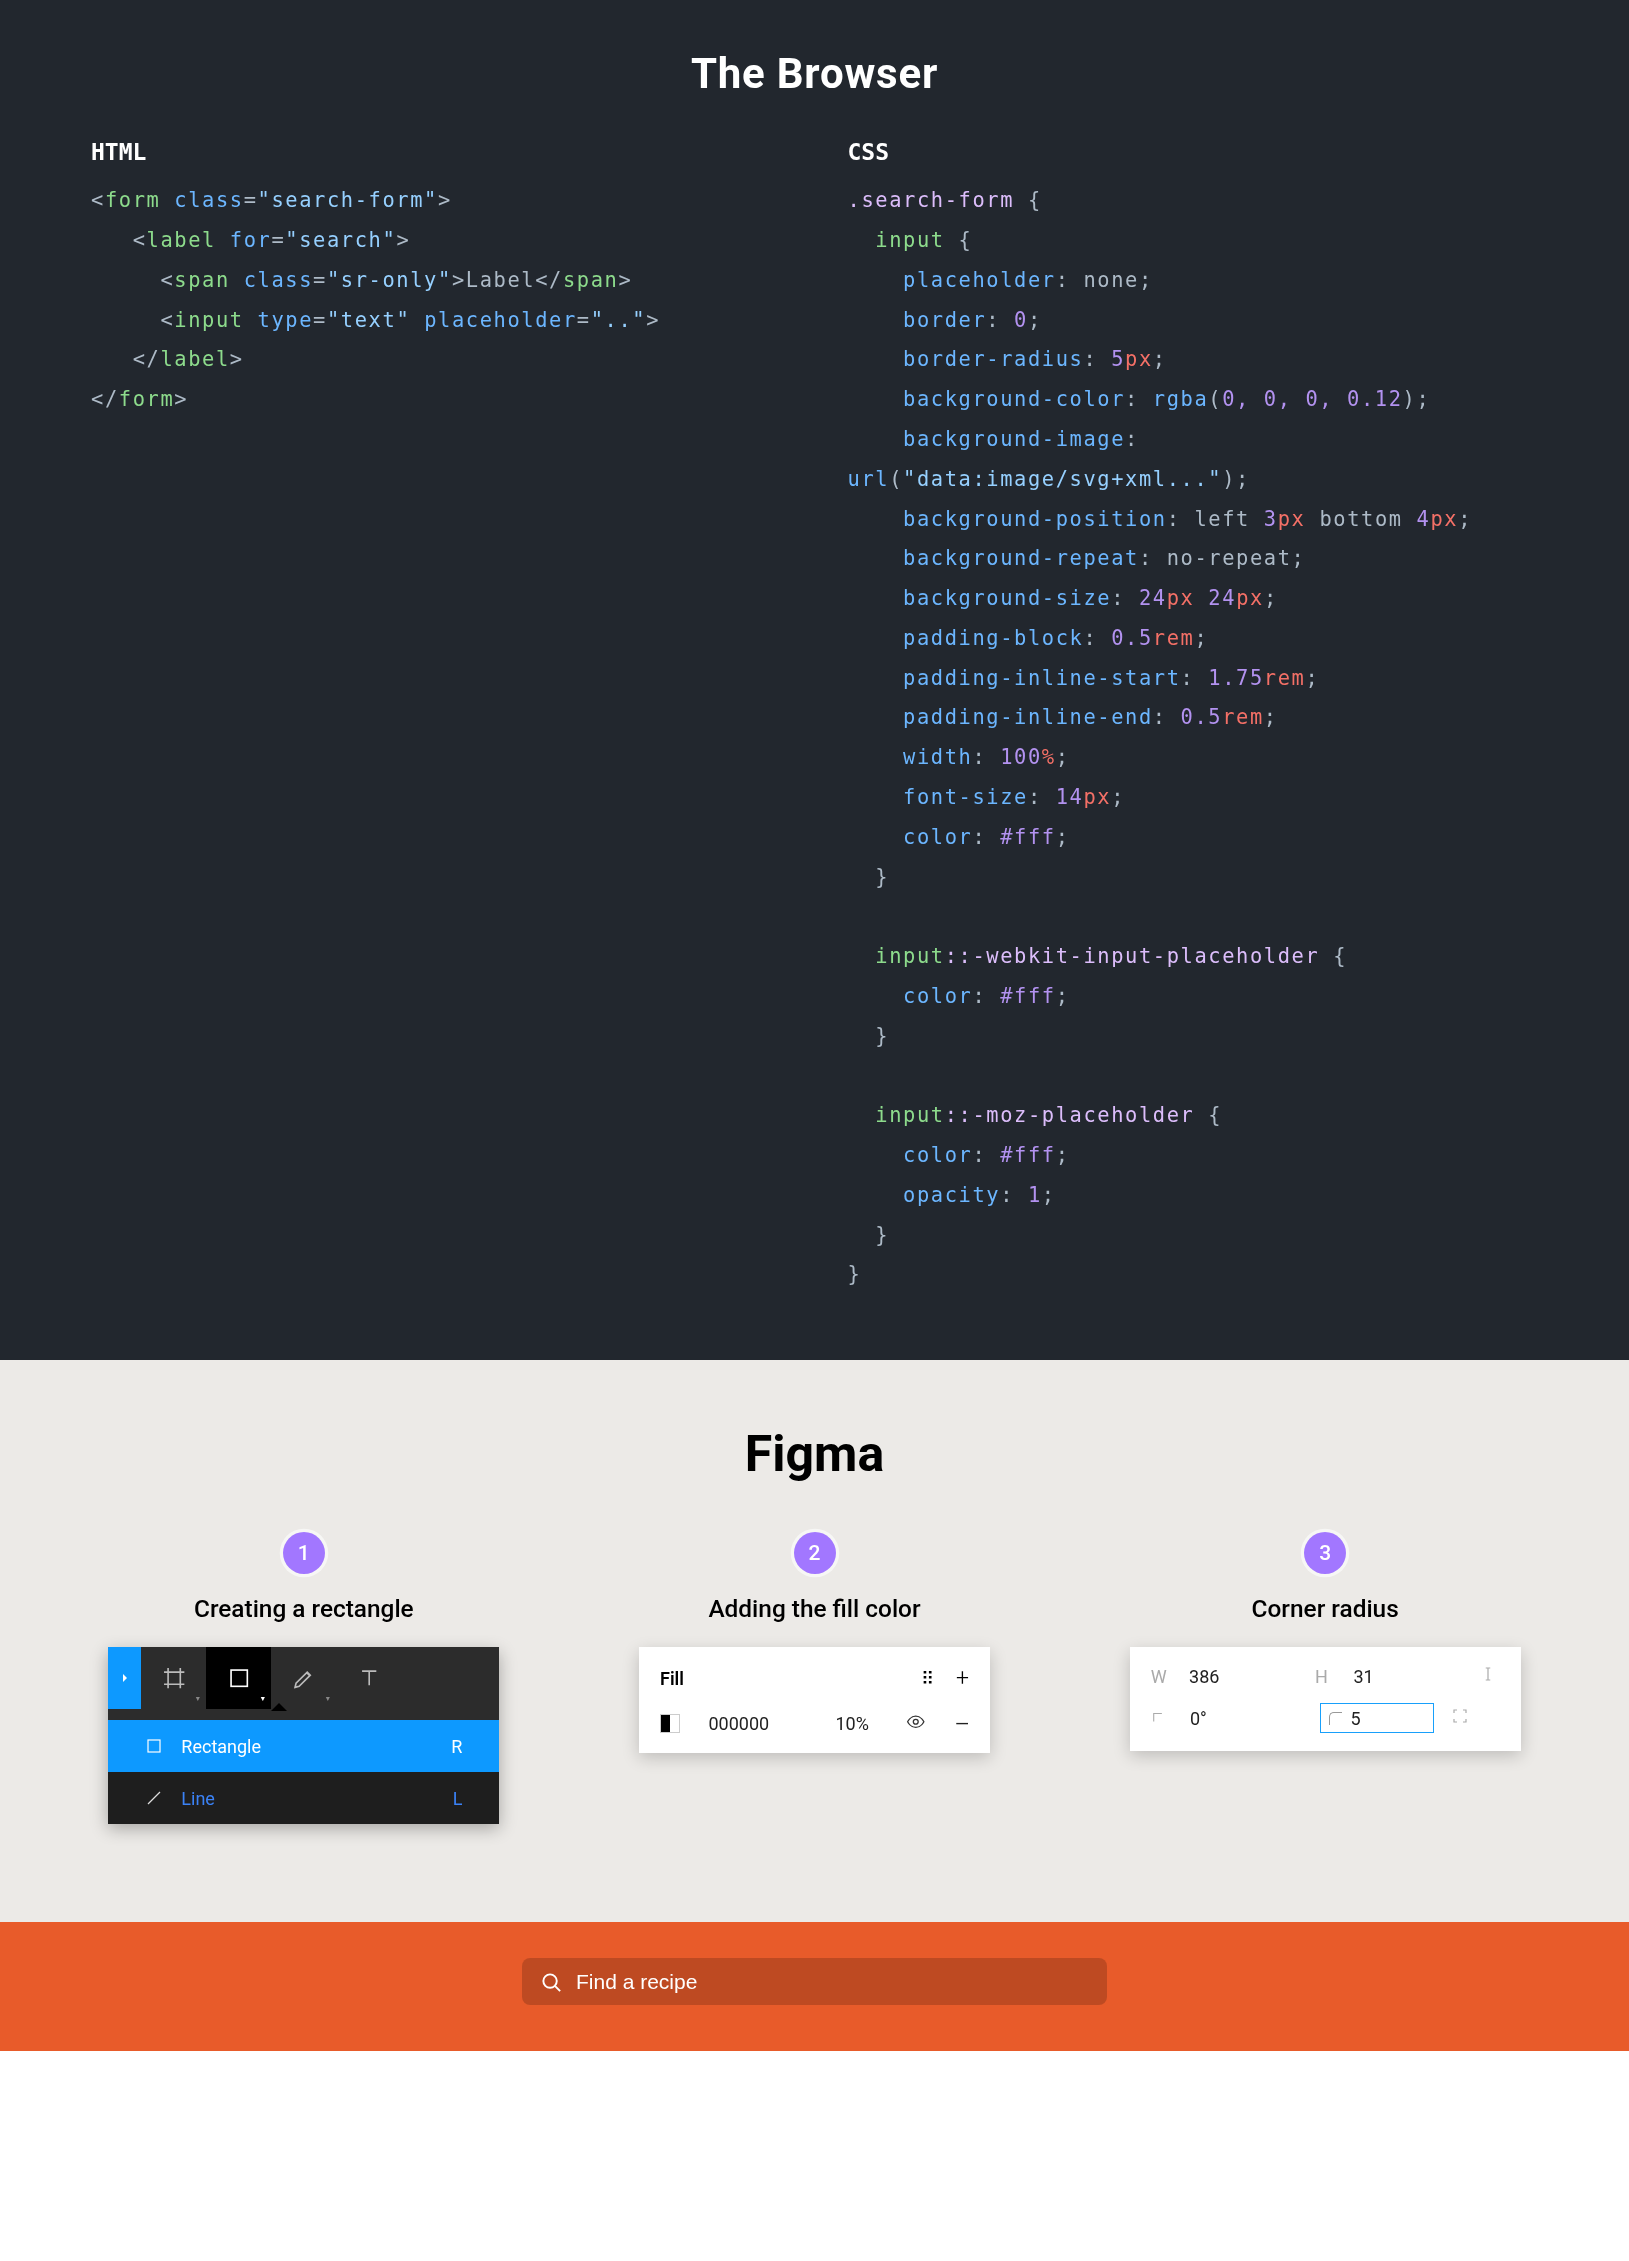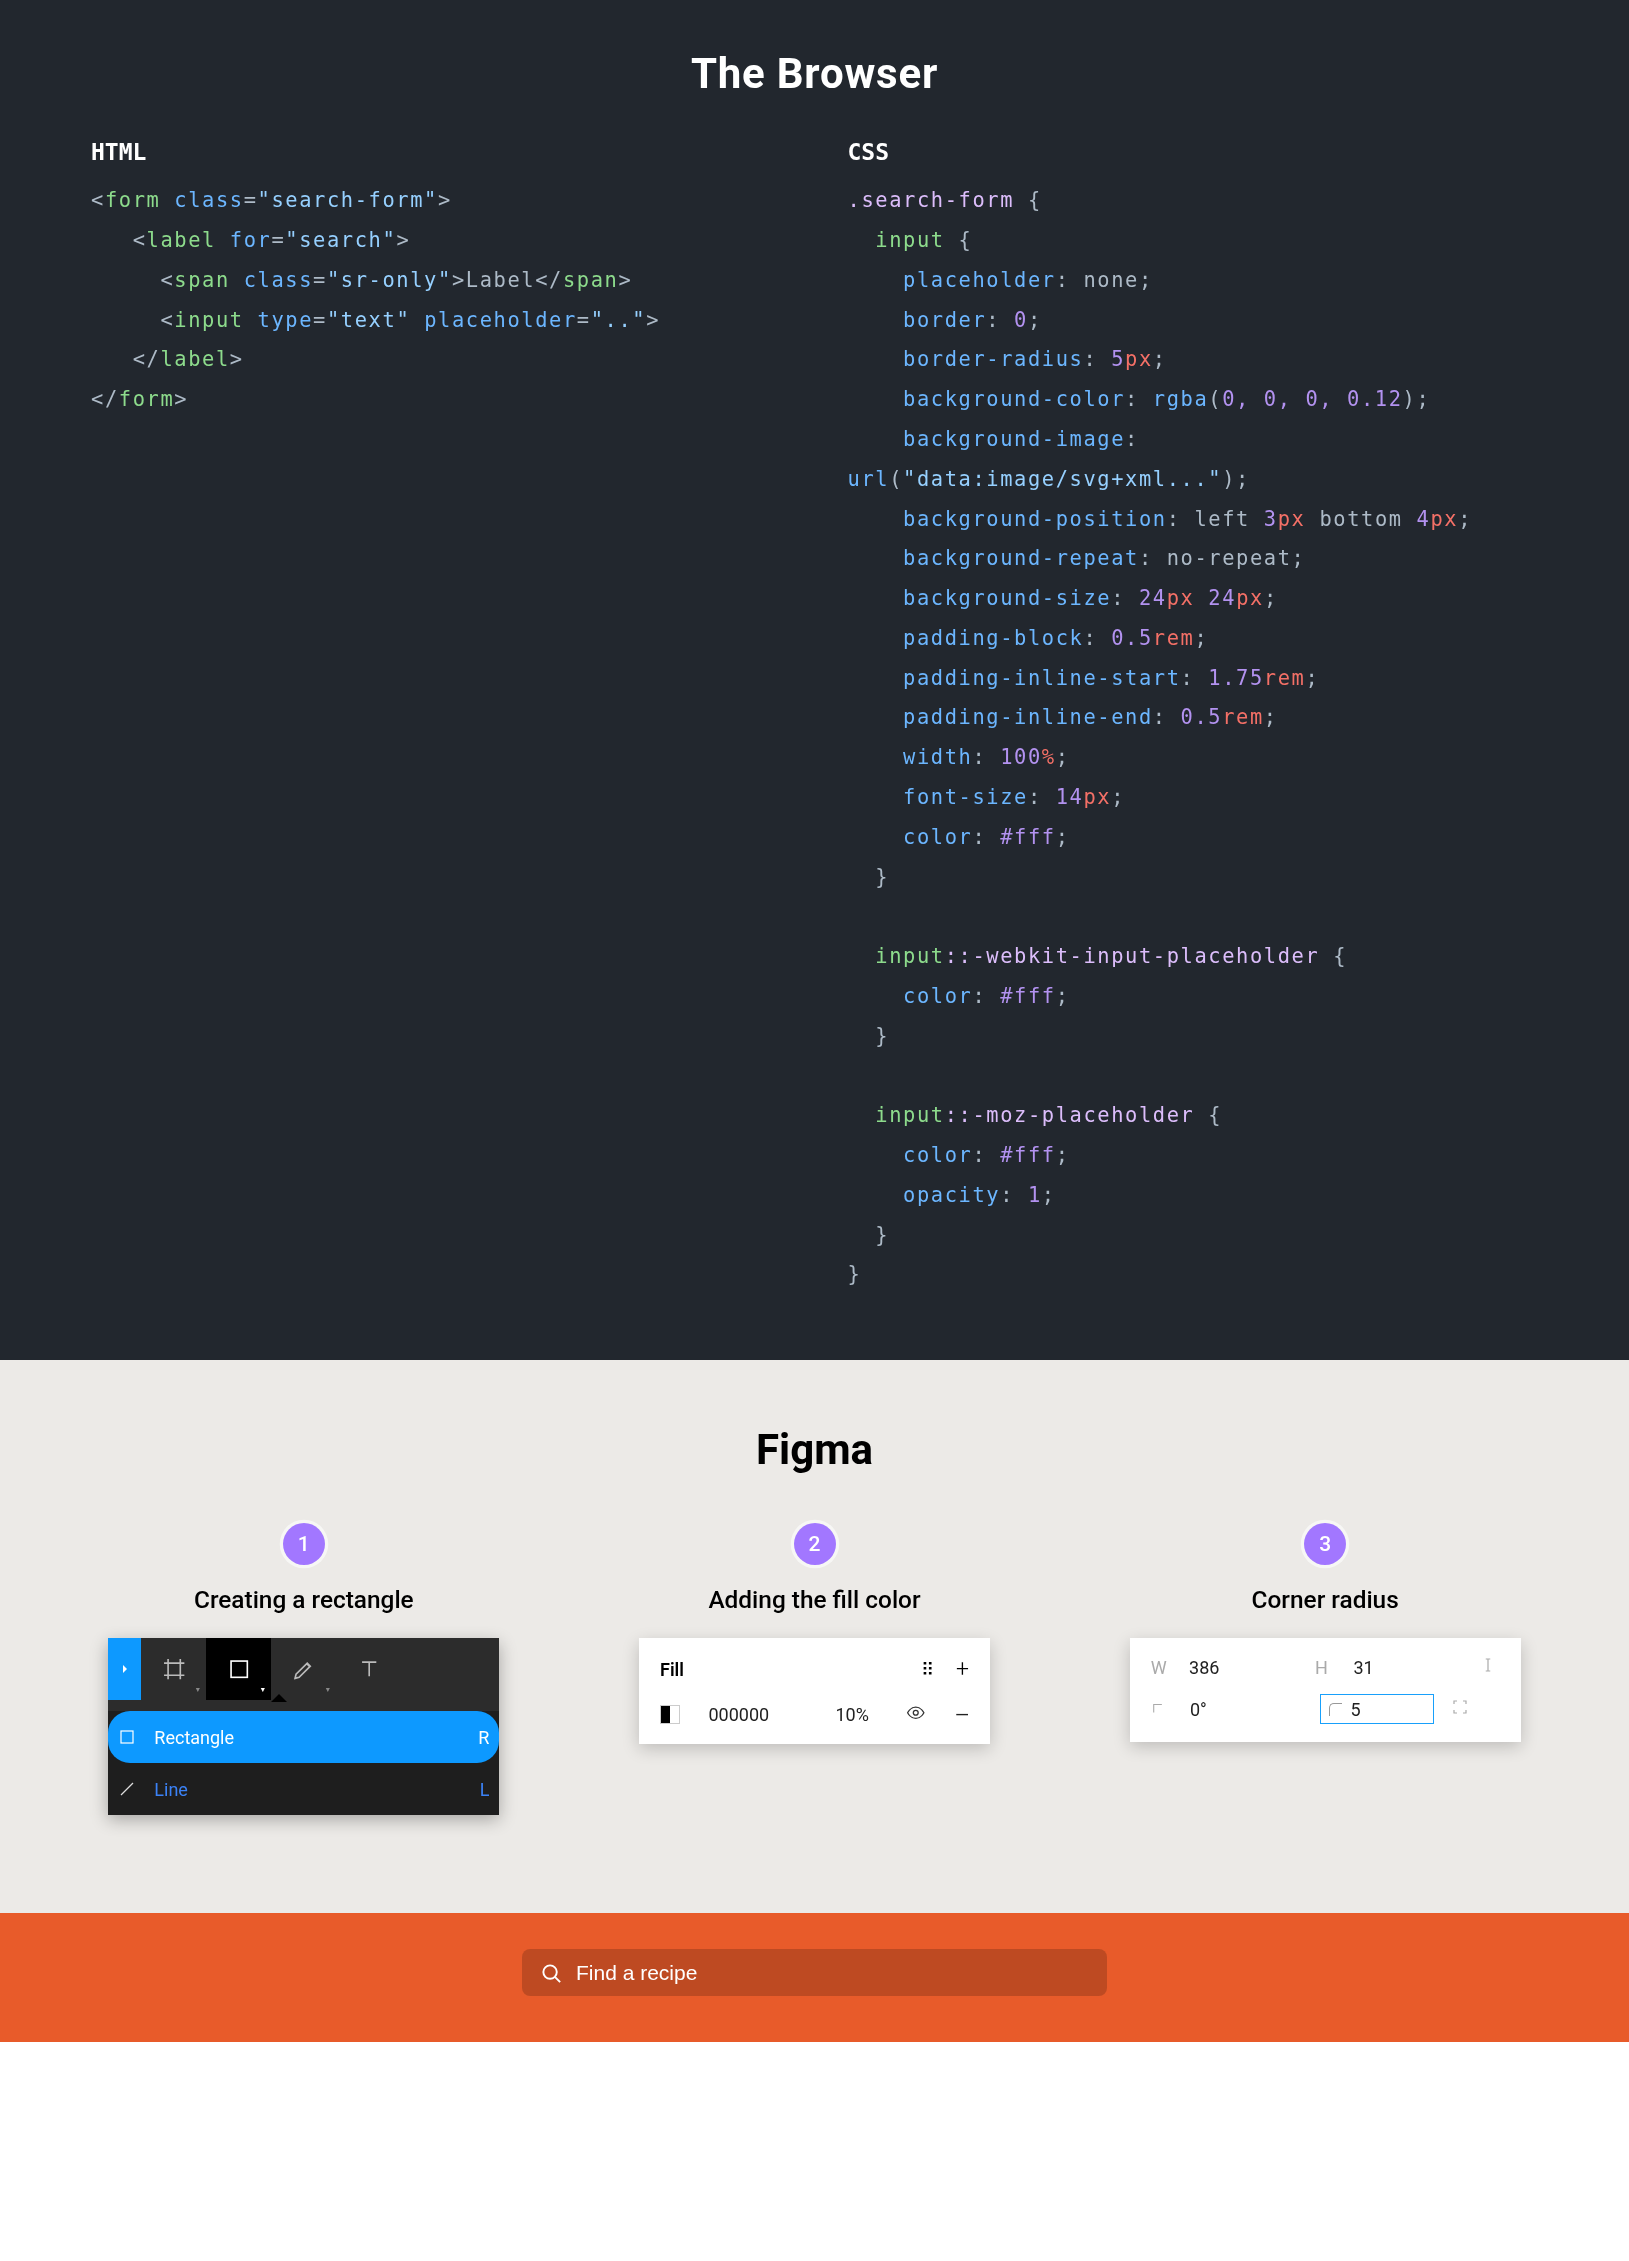--- a/index.html
+++ b/index.html
@@ -14,39 +14,39 @@
   .t { color:#8ddb8c; }
   .a { color:#6cb6ff; }
   .s { color:#96d0ff; }
   .cls { color:#dcbdfb; }
   .prop { color:#6cb6ff; }
   .num { color:#b392f0; }
   .unit { color:#f47067; }
   .fn { color:#6cb6ff; }
 
   .light { background:#eceae7; padding:65px 65px 98px; }
-  .light h1 { color:#000; text-align:center; font-size:42px; font-weight:700; margin-bottom:49px; }
+  .light h1 { color:#000; text-align:center; font-size:50px; font-weight:700; margin-bottom:49px; }
   .steps { display:flex; gap:33px; justify-content:space-between; }
   .step { flex:1; text-align:center; }
   .badge { width:42px; height:42px; border-radius:50%; background:#a277ff; color:#fff; font-size:21px; font-weight:500; display:inline-flex; align-items:center; justify-content:center; margin-bottom:19.5px; box-shadow:0 0 0 3.3px rgba(255,255,255,0.6); }
   .step h3 { font-size:24.4px; font-weight:500; color:#000; margin-bottom:24.4px; }
 
   
   .tb { width:391px; margin:0 auto; text-align:left; box-shadow:0 4.9px 16.3px rgba(0,0,0,0.3); }
   .tb-row { background:#2c2c2c; display:flex; height:62px; }
   .tb-cell { width:65px; display:flex; align-items:center; justify-content:center; color:#bbb; position:relative; }
   .tb-cell.blue { background:#0d99ff; width:33px; }
   .tb-cell.active { background:#000; }
   .caret-r { width:0; height:0; border-top:4.1px solid transparent; border-bottom:4.1px solid transparent; border-left:4.9px solid #fff; }
   .tb-cell svg { width:24.4px; height:24.4px; }
   .tb-mini { position:absolute; right:6.5px; bottom:6.5px; font-size:8.1px; color:#888; }
   .tb-tip { height:11.4px; background:#2c2c2c; position:relative; }
   .tb-tip::after { content:""; position:absolute; left:163px; top:-6.5px; width:0; height:0; border-left:8.1px solid transparent; border-right:8.1px solid transparent; border-bottom:8.1px solid #000; }
   .menu { background:#1e1e1e; }
-  .menu-row { display:flex; align-items:center; height:52px; padding:0 10px; font-size:18px;border-radius:22px; }
+  .menu-row { display:flex; align-items:center; height:52px; padding:0 37px; font-size:18px; }
   .menu-row.active { background:#0d99ff; color:#fff; }
   .menu-row .ico { width:36px; display:flex; align-items:center; }
   .menu-row .lab { flex:1; color:#fff; }
   .menu-row .sc { color:#fff; font-size:18px; }
   .menu-row:not(.active) .lab, .menu-row:not(.active) .sc { color:#3b82f6; }
 
   
   .panel2 { background:#fff; width:351px; margin:0 auto; padding:18px 21px; text-align:left; box-shadow:0 4.9px 16.3px rgba(0,0,0,0.2); }
   .p2-head { display:flex; align-items:center; margin-bottom:19.5px; }
   .p2-head .ttl { font-size:18px; font-weight:600; flex:1; }

